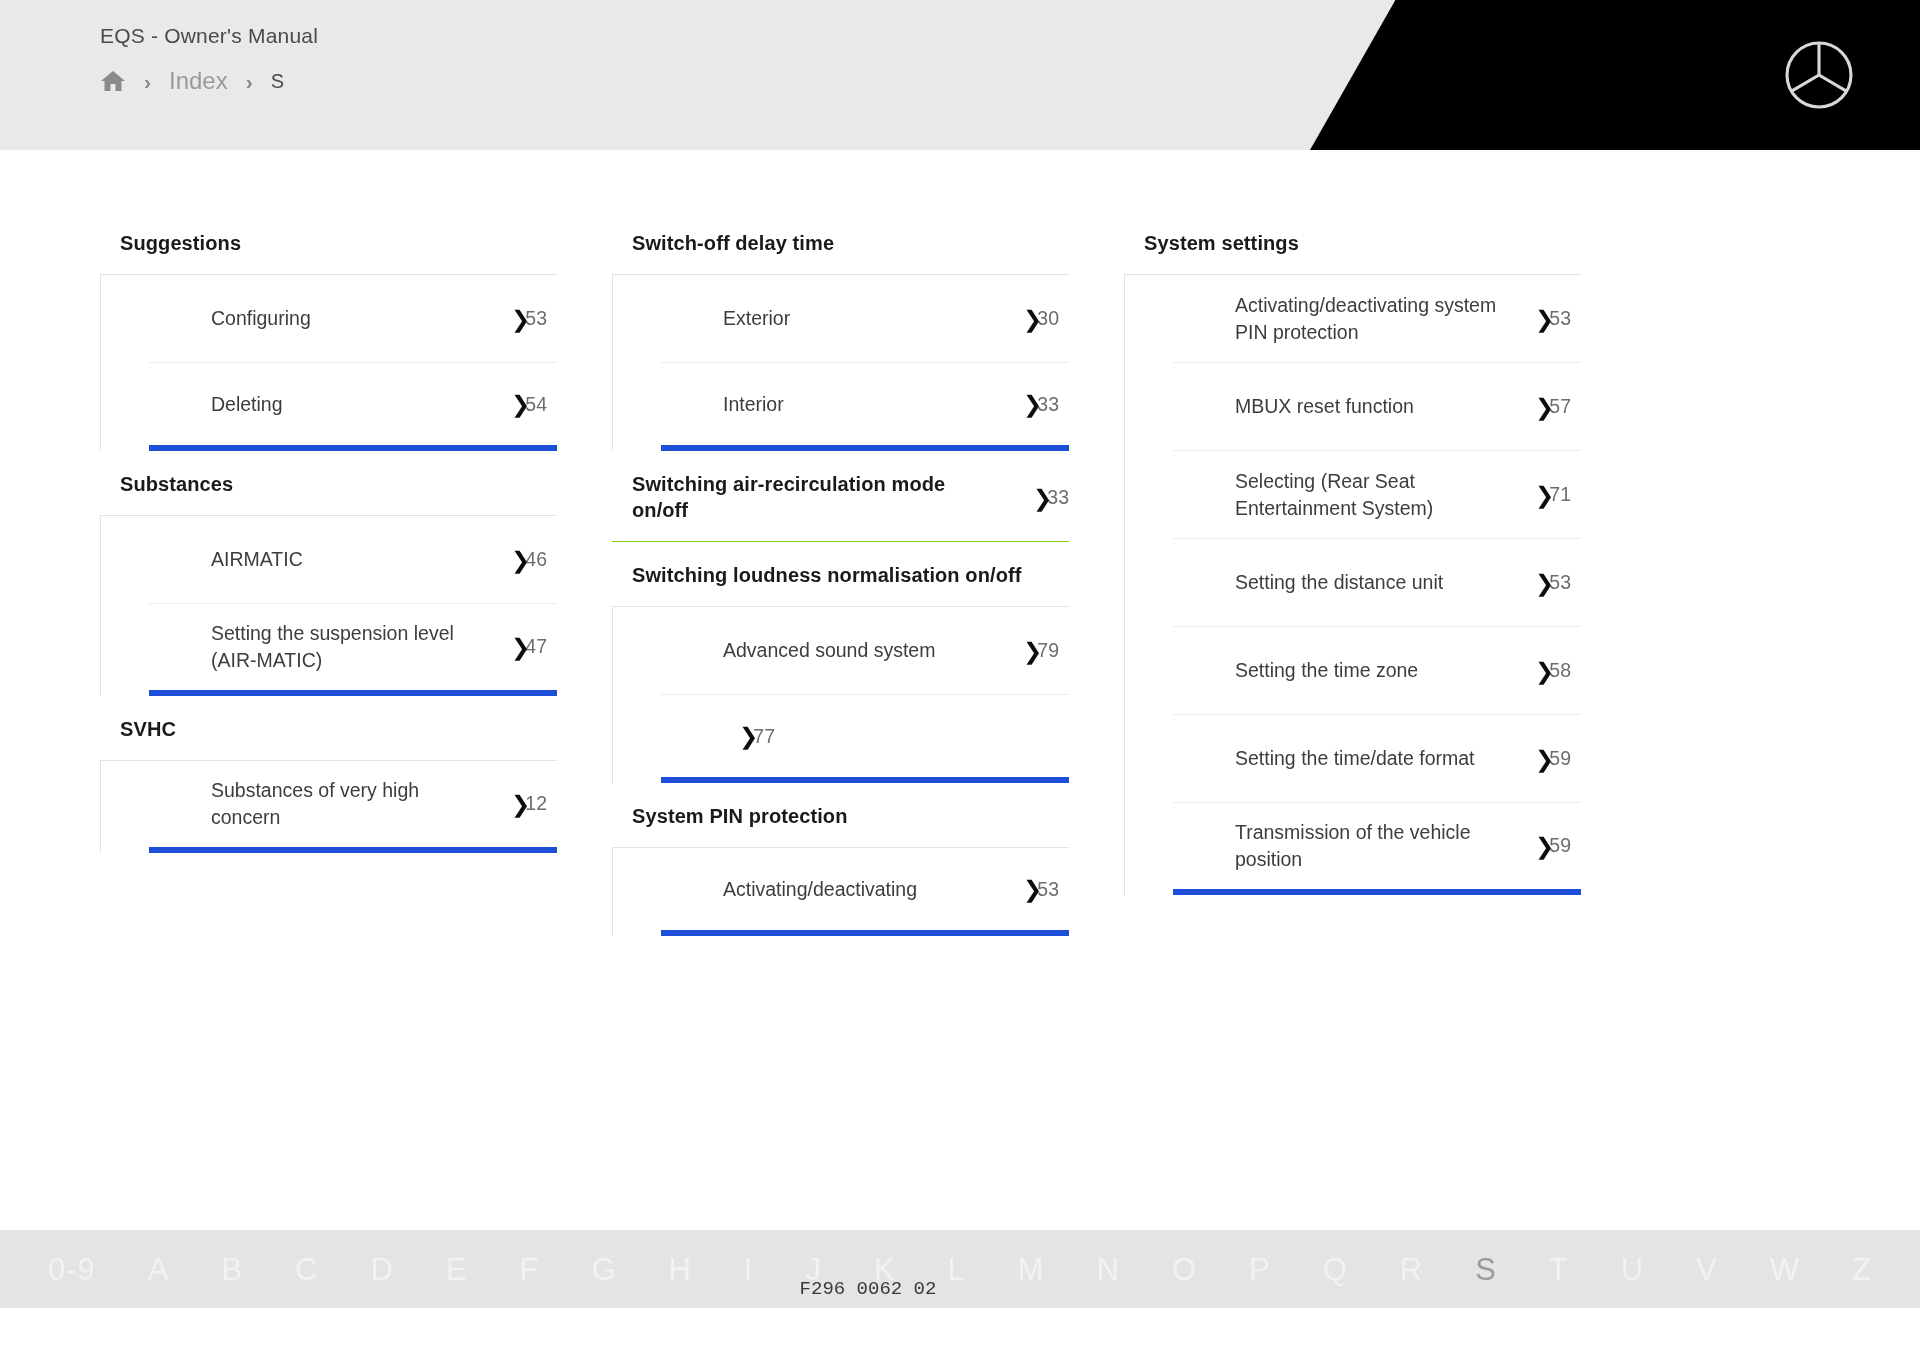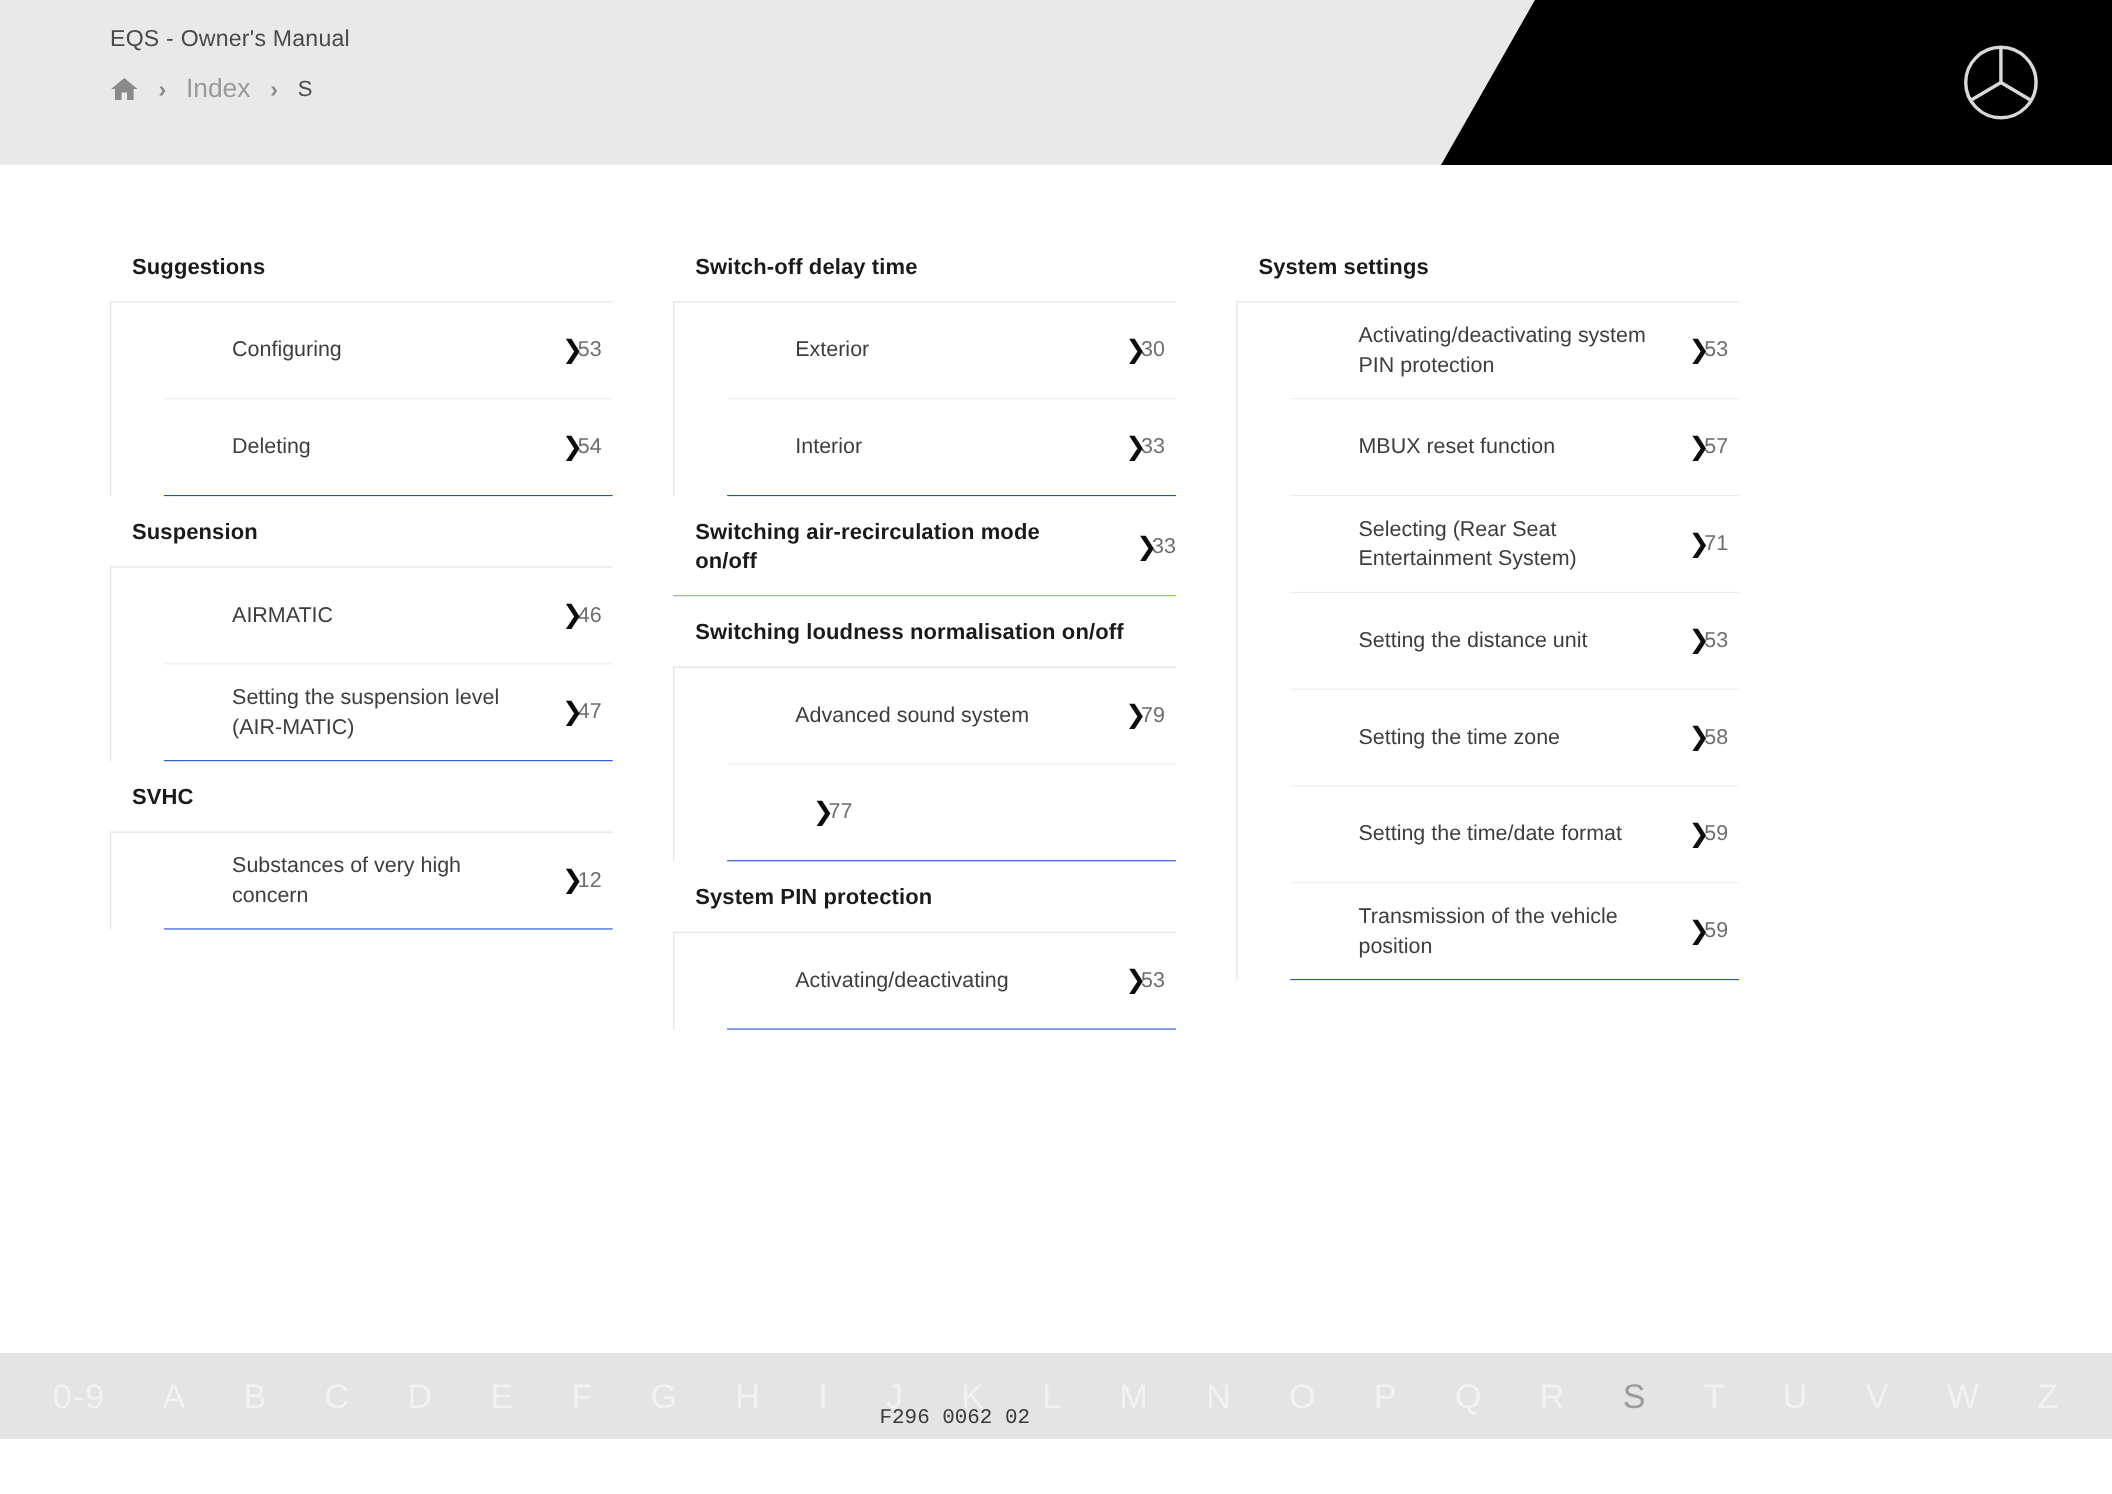--- a/index.html
+++ b/index.html
@@ -129,21 +129,21 @@
 
   .entry {
     display: flex;
     align-items: center;
     justify-content: space-between;
     min-height: 88px;
     padding: 16px 10px 16px 62px;
     border-bottom: 1px solid #ededed;
     margin-left: 48px;
   }
-  .entry:last-child { border-bottom: 1px solid #1d4ed8; }
+  .entry:last-child { border-bottom: 6px solid #1d4ed8; }
 
   .entry-label {
     font-size: 19.5px;
     color: #3d3d3d;
     line-height: 1.38;
     font-weight: 400;
     flex: 1;
     padding-right: 22px;
   }
 
@@ -274,21 +274,21 @@
           <span class="pageref"><span>5</span><span>3</span><span class="chev">❯</span></span>
         </div>
         <div class="entry">
           <span class="entry-label">Deleting</span>
           <span class="pageref"><span>5</span><span>4</span><span class="chev">❯</span></span>
         </div>
       </div>
     </div>
 
     <div class="group">
-      <div class="group-heading">Suspension</div>
+      <div class="group-heading">Substances</div>
       <div class="entries">
         <div class="entry">
           <span class="entry-label">AIRMATIC</span>
           <span class="pageref"><span>4</span><span>6</span><span class="chev">❯</span></span>
         </div>
         <div class="entry">
           <span class="entry-label">Setting the suspension level (AIR-MATIC)</span>
           <span class="pageref"><span>4</span><span>7</span><span class="chev">❯</span></span>
         </div>
       </div>

